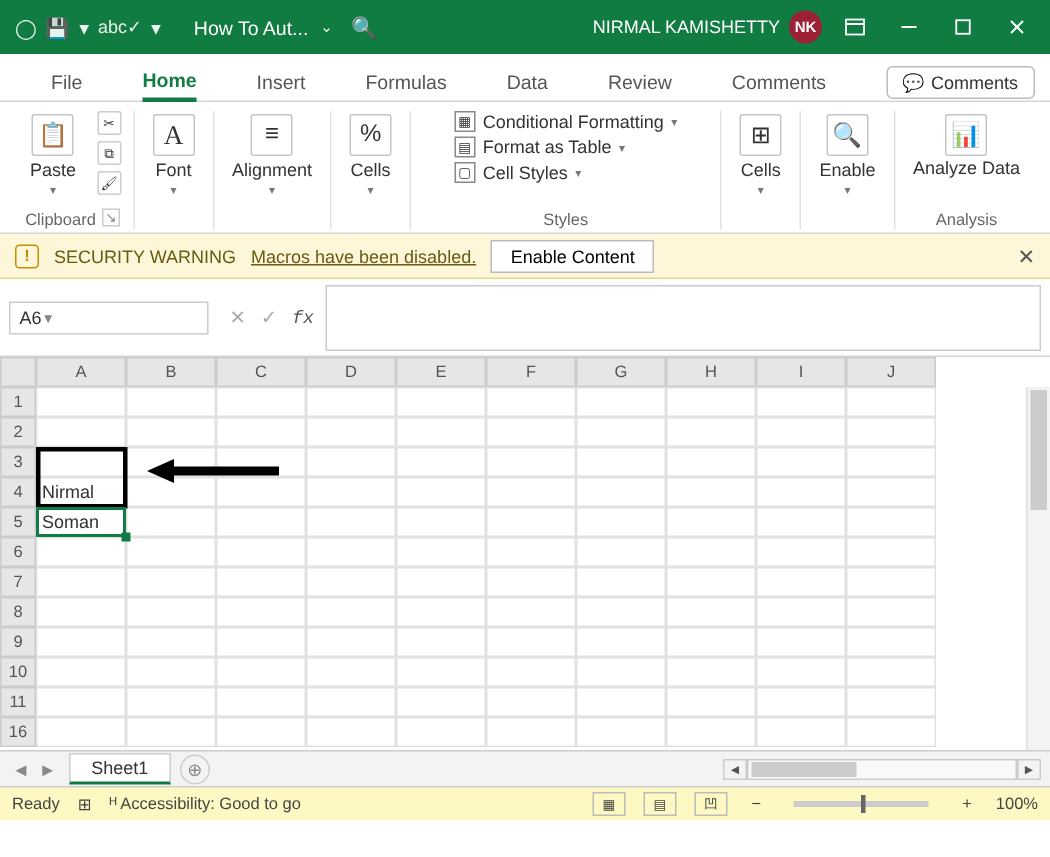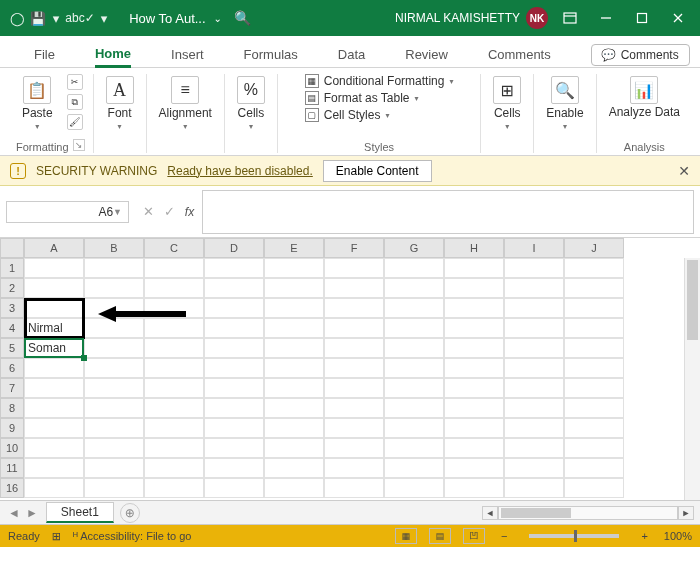--- a/index.html
+++ b/index.html
@@ -37,24 +37,24 @@
 .stylelist .sqic{width:14px;height:14px;border:1px solid #888;display:inline-flex;align-items:center;justify-content:center;font-size:9px;}
 
 .msgbar { background:#fdf6d9; border-bottom:1px solid #e2d98f; height:30px; display:flex; align-items:center; padding:0 10px; gap:10px; font-size:12px;}
 .msgbar .warnic{width:16px;height:16px;border:1.5px solid #c09000;border-radius:3px;display:flex;align-items:center;justify-content:center;color:#c09000;font-size:11px;font-weight:bold;}
 .msgbar .title{font-weight:400;color:#6a5a10;}
 .msgbar .link{text-decoration:underline;color:#6a5a10;}
 .msgbar button{background:#fff;border:1px solid #bbb;padding:3px 12px;font-size:12px;}
 .msgbar .close{margin-left:auto;font-size:14px;color:#555;}
 
 .fxbar{display:flex;align-items:center;height:52px;border-bottom:1px solid #d4d4d4;}
-.namebox{width:123px;height:22px;border:1px solid #ccc;margin:4px 6px;padding:2px 6px;font-size:12px;display:flex;align-items:center;justify-content:flex-end;}
+.namebox{width:133px;height:22px;border:1px solid #ccc;margin:4px 6px;padding:2px 6px;font-size:12px;display:flex;align-items:center;justify-content:flex-start;}
 .namebox .dd{color:#888;font-size:9px;}
 .fxicons{display:flex;gap:10px;align-items:center;color:#aaa;padding:0 8px;font-size:13px;}
-.fxicons .fx{font-style:italic;font-size:12px;color:#555;}
+.fxicons .fx{font-style:italic;font-size:12px;color:#555;font-family:Liberation Mono, monospace;}
 .fxinput{flex:1;border:1px solid #ccc;height:44px;margin:3px 6px 3px 0;}
 
 .gridwrap{position:relative; height:262px; overflow:hidden;}
 .grid{display:grid;grid-template-columns:24px repeat(10,60px);grid-auto-rows:20px;}
 .hd{background:#e6e6e6;border:0.5px solid #ccc;font-size:11px;color:#555;display:flex;align-items:center;justify-content:center;}
 .rh{background:#e6e6e6;border:0.5px solid #ccc;font-size:11px;color:#555;display:flex;align-items:center;justify-content:center;}
 .cell{border:0.5px solid #e1e1e1;font-size:12px;padding:1px 3px;display:flex;align-items:center;}
 .thickbox{position:absolute;border:3px solid #000;pointer-events:none;}
 .selcell{position:absolute;border:2px solid #107c41;pointer-events:none;}
 .selhandle{position:absolute;width:6px;height:6px;background:#107c41;pointer-events:none;}
@@ -62,21 +62,21 @@
 
 .sheettabs{height:24px;border-top:1px solid #ccc;display:flex;align-items:center;background:#f3f3f3;font-size:12px;}
 .sheettabs .nav{padding:0 8px;color:#888;display:flex;gap:6px;}
 .sheettabs .stab{background:#fff;border:1px solid #ccc;border-bottom:2px solid #107c41;padding:2px 14px;}
 .sheettabs .add{width:20px;height:20px;border:1px solid #ccc;border-radius:50%;display:flex;align-items:center;justify-content:center;margin-left:6px;color:#888;}
 .sheettabs .hscroll{flex:1;display:flex;justify-content:flex-end;align-items:center;gap:0;padding-right:6px;}
 .hscroll .track{width:180px;height:14px;border:1px solid #ccc;background:#f9f9f9;position:relative;}
 .hscroll .thumb{position:absolute;left:2px;top:1px;width:70px;height:10px;background:#ccc;}
 .hscroll .arr{width:16px;height:14px;border:1px solid #ccc;display:flex;align-items:center;justify-content:center;font-size:9px;color:#555;}
 
-.statusbar{height:23px;background:#eab308;border-top:1px solid #ccc;display:flex;align-items:center;font-size:11px;color:#444;padding:0 8px;gap:12px;}
+.statusbar{height:23px;background:#fef9c3;border-top:1px solid #ccc;display:flex;align-items:center;font-size:11px;color:#444;padding:0 8px;gap:12px;}
 .statusbar .spacer{flex:1;}
 .statusbar .viewbtn{width:22px;height:16px;border:1px solid #bbb;display:flex;align-items:center;justify-content:center;font-size:9px;}
 .statusbar .zoomtrack{width:90px;height:4px;background:#ccc;position:relative;margin:0 6px;}
 .statusbar .zoomtrack .zh{position:absolute;left:50%;top:-4px;width:3px;height:12px;background:#666;}
 .vscroll{position:absolute;right:0;top:20px;bottom:0;width:16px;background:#f3f3f3;border-left:1px solid #ddd;}
 .vscroll .vthumb{position:absolute;top:2px;left:2px;right:2px;height:80px;background:#ccc;}
 .launcher{font-size:9px;color:#888;margin-left:4px;border:1px solid #ccc;width:12px;height:12px;display:flex;align-items:center;justify-content:center;}
 </style>
 </head>
 <body>
@@ -151,21 +151,21 @@
         <span>Paste</span>
         <span style="font-size:8px;color:#777">▾</span>
       </div>
       <div class="smallbtns">
         <span>✂</span>
         <span>⧉</span>
         <span>🖌</span>
       </div>
     </div>
     <div style="display:flex;align-items:center">
-        <span class="glabel">Formatting</span>
+        <span class="glabel">Clipboard</span>
         <span class="launcher">↘</span>
       </div>
   </div>
   <div class="group">
     <div class="stack">
         <div class="bigbtn">
           <div class="ic" style="font-family:serif;font-size:18px">A</div>
           <span>Font</span>
           <span style="font-size:8px;color:#777">▾</span>
         </div>
@@ -241,21 +241,21 @@
           <span style="text-align:left;line-height:1.1">Analyze Data</span>
         </div>
       </div>
     <span class="glabel">Analysis</span>
   </div>
 </div>
 
 <div class="msgbar">
   <span class="warnic">!</span>
   <span class="title">SECURITY WARNING</span>
-  <span class="link">Ready have been disabled.</span>
+  <span class="link">Macros have been disabled.</span>
   <button>Enable Content</button>
   <span class="close">✕</span>
 </div>
 
 <div class="fxbar">
   <div class="namebox">
       <span>A6</span>
       <span class="dd">▼</span>
     </div>
   <div class="fxicons">
@@ -437,21 +437,21 @@
     <div class="track">
         <div class="thumb"></div>
       </div>
     <div class="arr">►</div>
   </div>
 </div>
 
 <div class="statusbar">
   <span>Ready</span>
   <span>⊞</span>
-  <span>ᴴ <span>Accessibility: File to go</span></span>
+  <span>ᴴ <span>Accessibility: Good to go</span></span>
   <div class="spacer"></div>
   <div class="viewbtn">▦</div>
   <div class="viewbtn">▤</div>
   <div class="viewbtn">凹</div>
   <span style="padding:0 4px">−</span>
   <div class="zoomtrack">
       <div class="zh"></div>
     </div>
   <span style="padding:0 4px">+</span>
   <span>100%</span>

